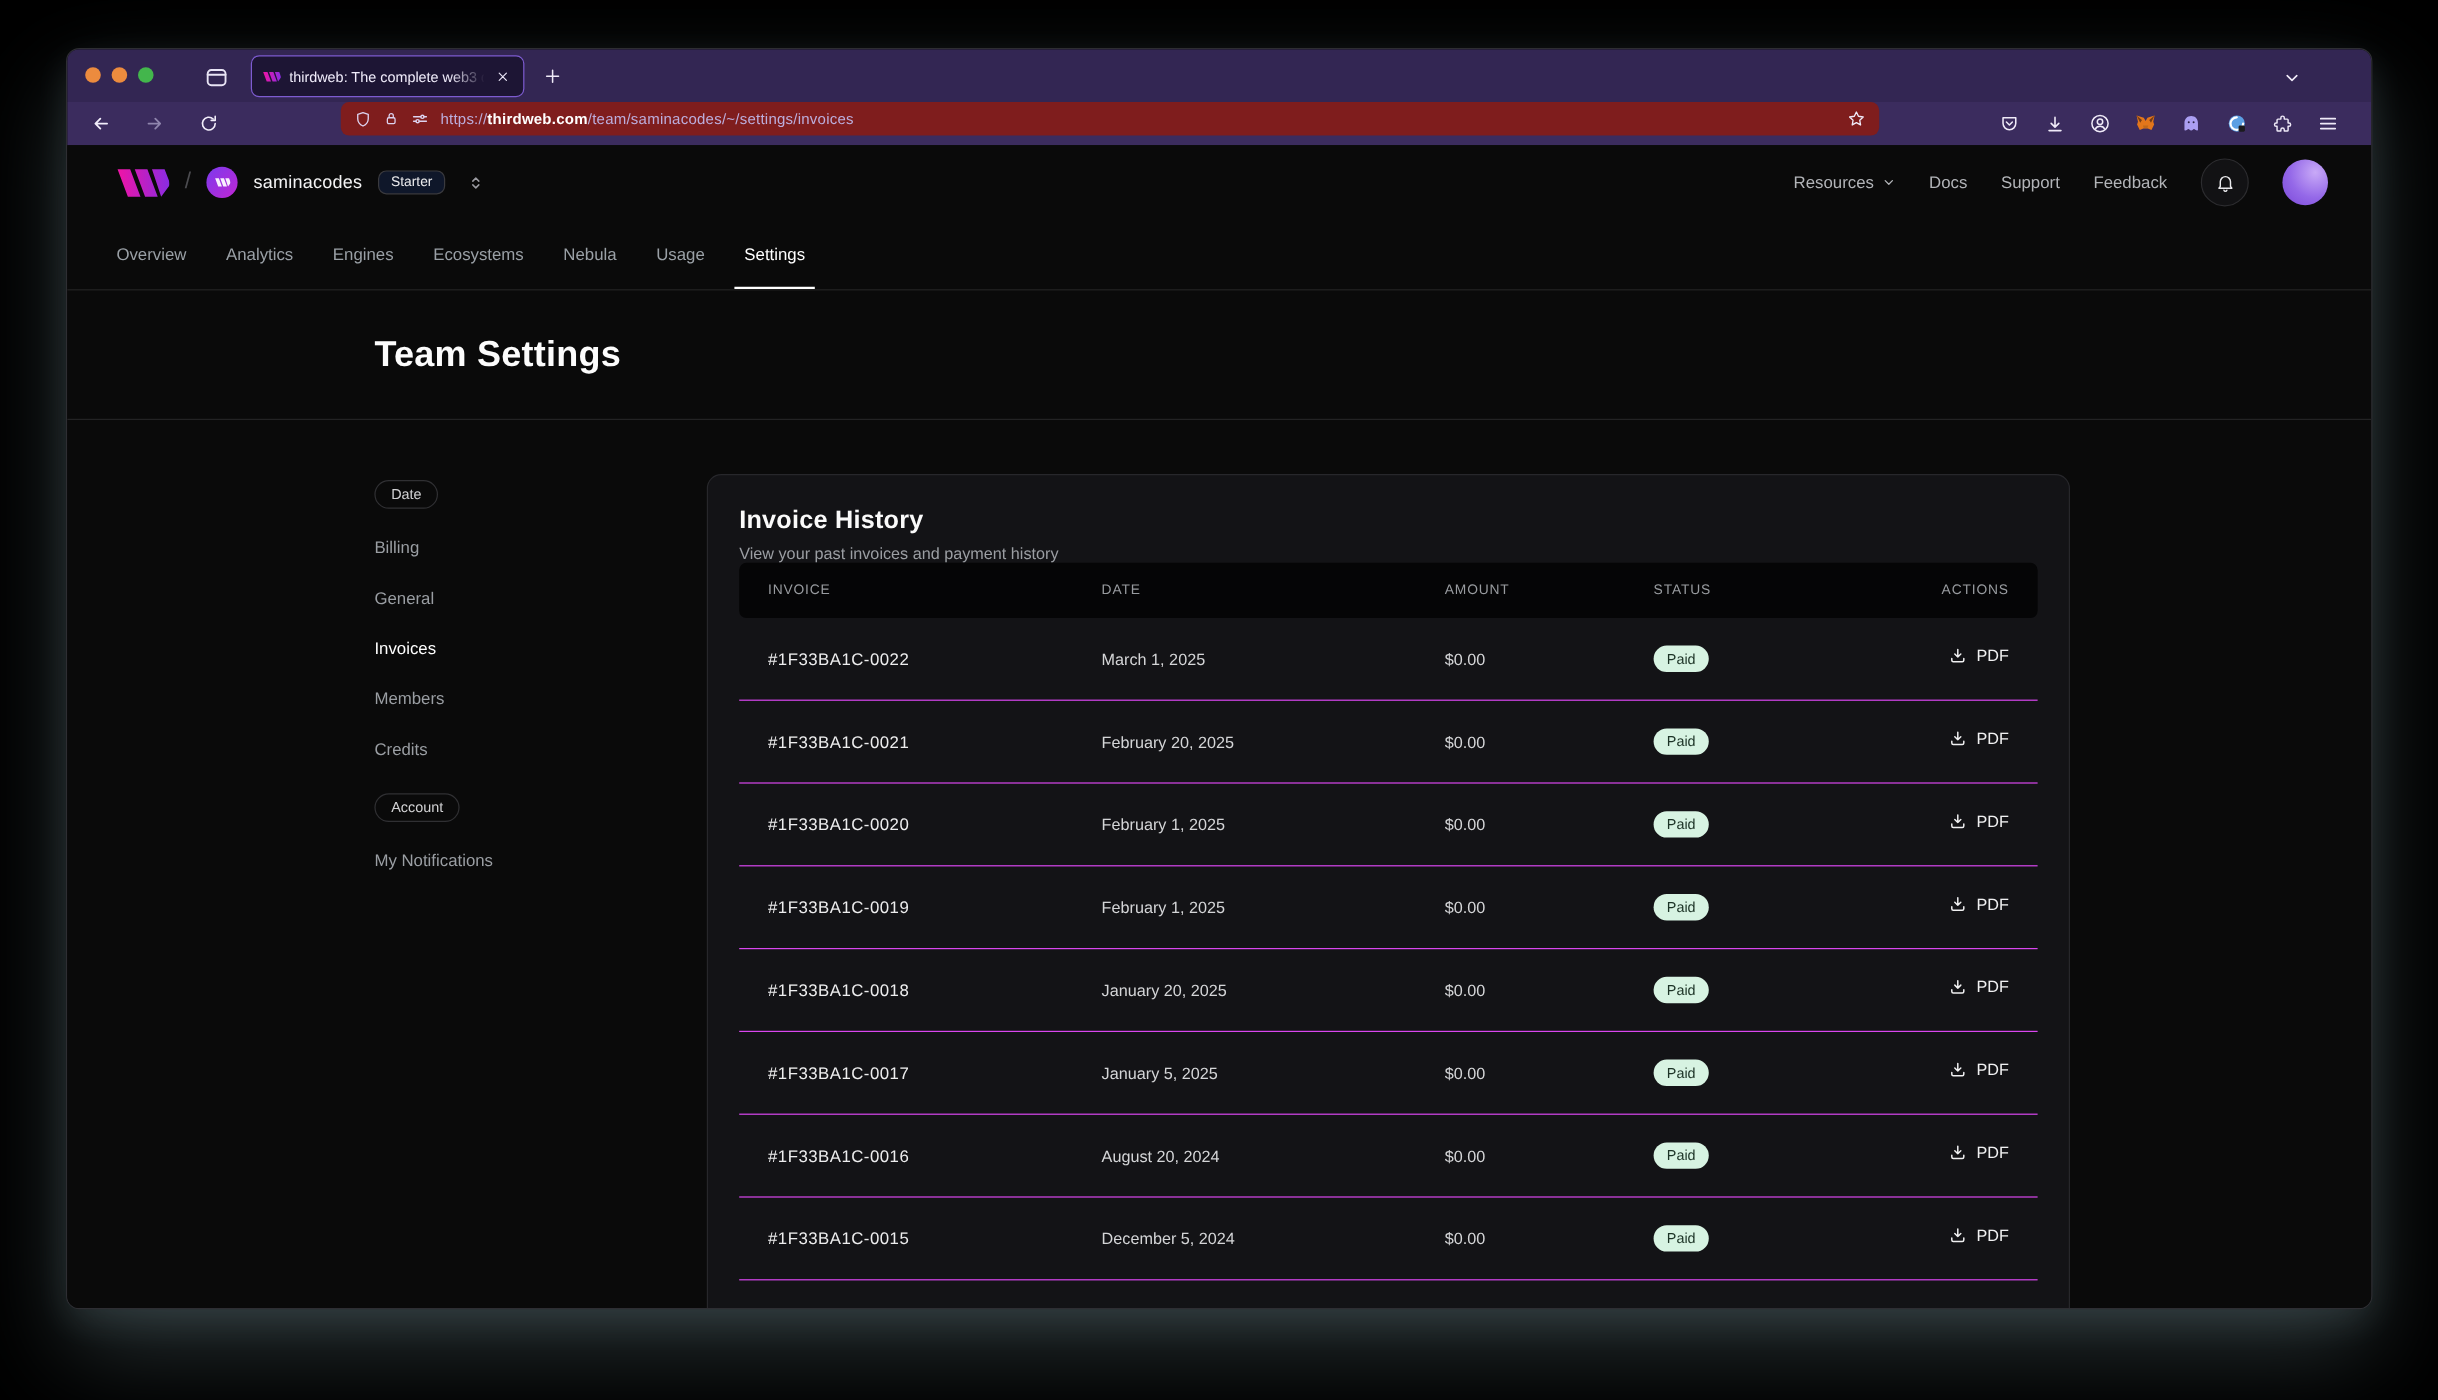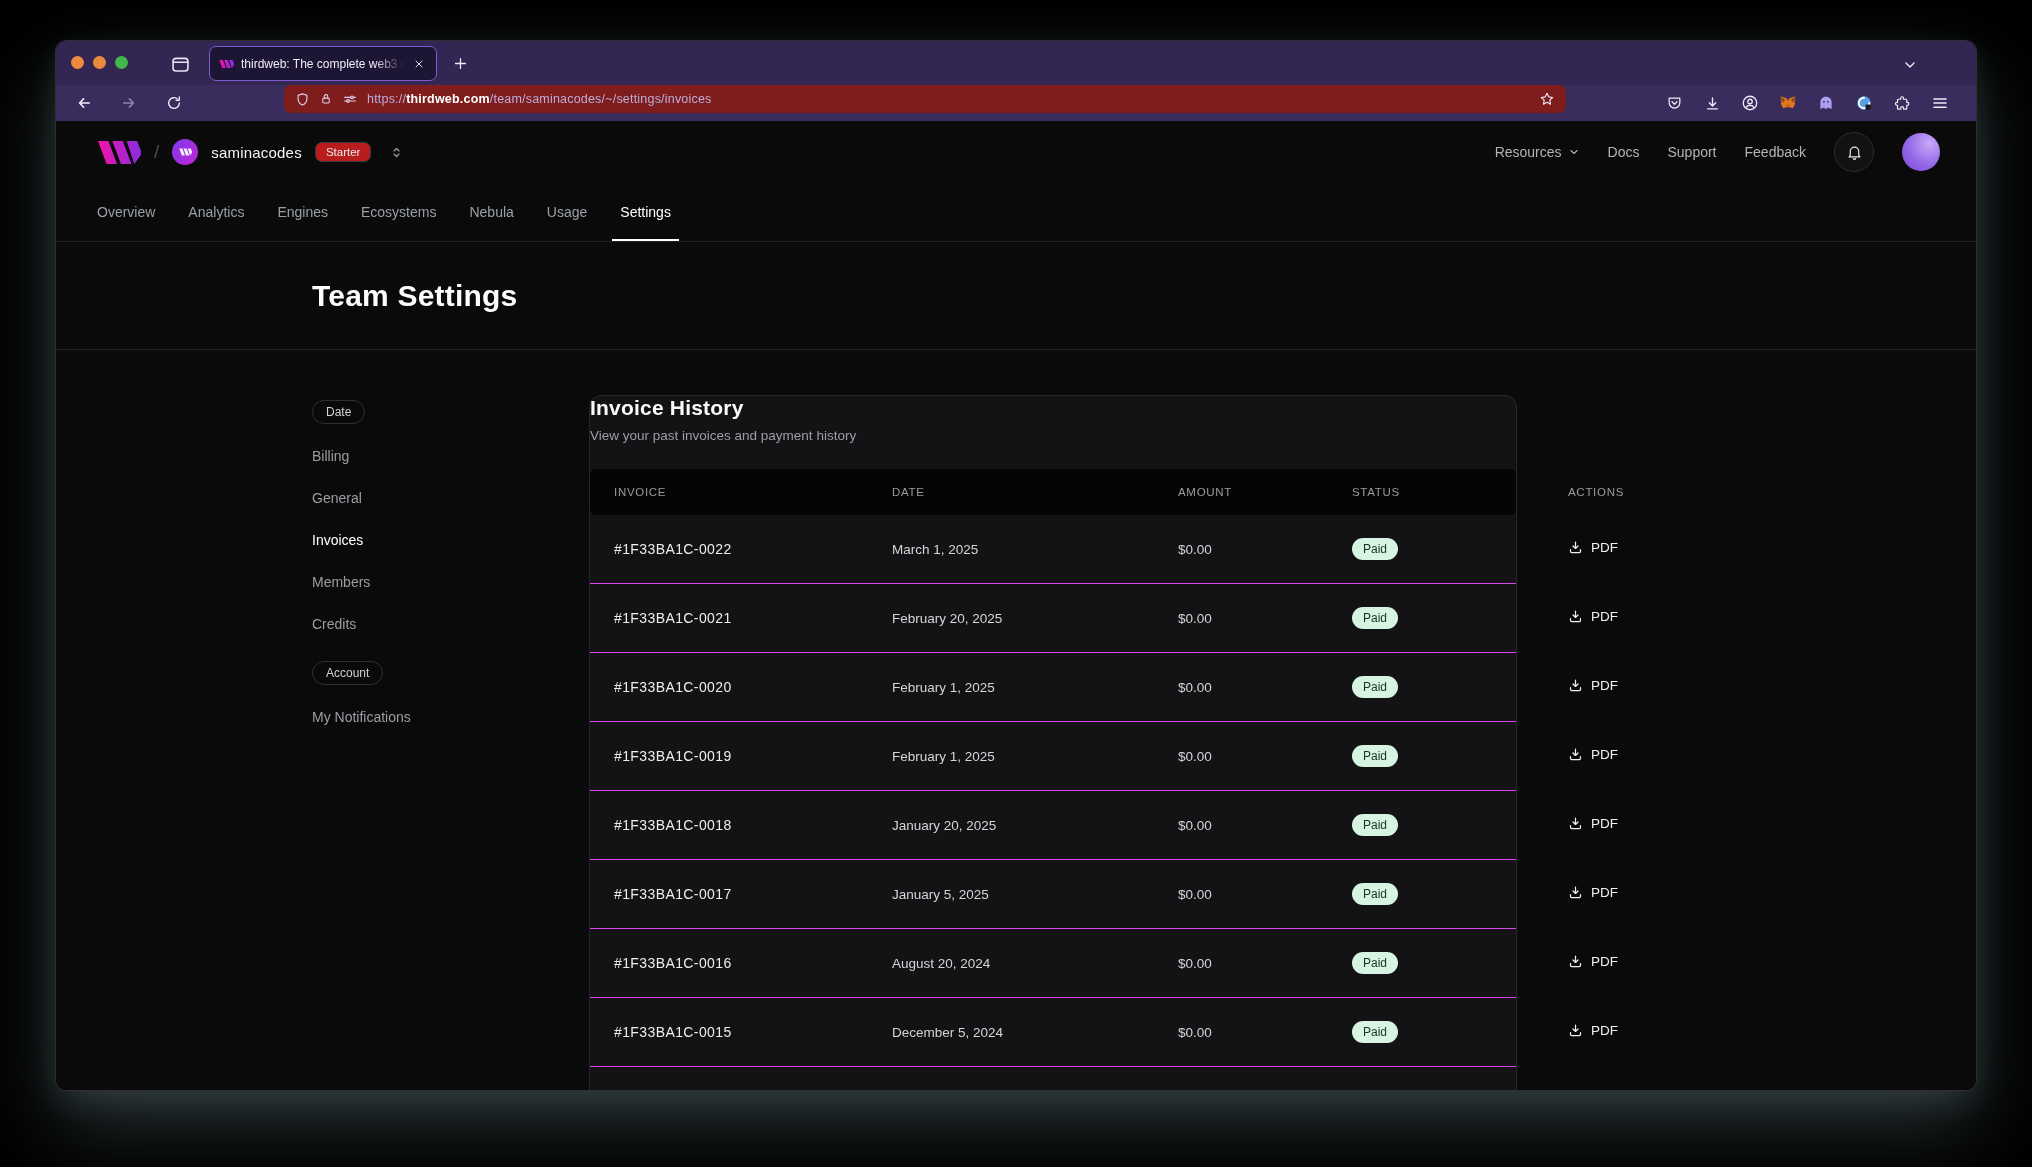--- a/index.html
+++ b/index.html
@@ -37,21 +37,21 @@
   
   .content { position:absolute; top:80px; left:0; right:0; bottom:0; background:#0a0a0a; }
   .siteheader { border-bottom:1px solid #232324; }
   .sh-row1 { height:62px; display:flex; align-items:center; justify-content:space-between; padding:0 36px 0 41px; }
   .sh-left { display:flex; align-items:center; gap:13px; }
   .slash { color:#4c4c50; font-size:19px; font-weight:300; }
   .team-avatar { width:26px; height:26px; border-radius:50%;
                  background:linear-gradient(135deg,#7c3aed,#c026d3);
                  display:flex; align-items:center; justify-content:center; }
   .team-name { color:#f3f3f4; font-size:15px; font-weight:500; letter-spacing:.2px; }
-  .plan-badge { background:#b91c1c; border:1px solid #3a3a3e; color:#ececee; font-size:11.5px;
+  .plan-badge { background:#0f172a; border:1px solid #3a3a3e; color:#ececee; font-size:11.5px;
                 padding:3px 10px; border-radius:7px; }
   .sh-right { display:flex; align-items:center; gap:28px; }
   .sh-link { color:#b2b4b8; font-size:14px; display:flex; align-items:center; gap:6px; }
   .bell-btn { width:40px; height:40px; border-radius:50%; background:#121214; border:1px solid #2c2c2f;
               display:flex; align-items:center; justify-content:center; }
   .user-avatar { width:38px; height:38px; border-radius:50%;
                  background:radial-gradient(circle at 72% 28%, #c8a9f7, #9468e8 55%, #7b48d8); }
   .sh-row2 { height:58px; display:flex; align-items:stretch; padding:0 33px; }
   .ptab { display:flex; align-items:center; padding:0 8px; margin-right:17px; font-size:14px;
           color:#9aa0a6; cursor:pointer; }
@@ -62,25 +62,25 @@
 
   .main { position:relative; }
   .sidebar { position:absolute; left:256px; top:50px; width:230px; }
   .section-pill { display:inline-block; border:1px solid #303033; color:#d2d2d4; font-size:12px;
                   padding:4px 13px; border-radius:999px; }
   .side-list { list-style:none; margin:11px 0 0 0; }
   .side-list li { height:42px; display:flex; align-items:center; font-size:14px; color:#9a9ea3; cursor:pointer; }
   .side-list li.active { color:#ffffff; font-weight:500; }
   .sidebar .second { margin-top:16px; }
 
-  .card { position:absolute; left:533px; top:45px; width:928px; height:768px; background:#131316;
-          border:1px solid #27272b; border-radius:12px; }
+  .card { position:absolute; left:533px; top:45px; width:1136px; height:768px; background:#131316;
+          border:1px solid #27272b; border-radius:12px; padding:26px; }
   .card-title { color:#fafafa; font-size:21px; font-weight:700; letter-spacing:.2px; }
   .card-sub { color:#9b9ea3; font-size:13.5px; margin-top:8px; }
-  .table { margin-top:26px; }
+  .table { }
   .thead, .trow { display:grid; grid-template-columns:278px 286px 174px 240px 1fr; align-items:center; }
   .thead { height:46px; background:#050506; border-radius:6px; color:#989b9f; font-size:11.5px;
            font-weight:500; letter-spacing:.7px; text-transform:uppercase; }
   .cell { padding-left:24px; }
   .cell.actions { text-align:right; padding-right:24px; padding-left:0; justify-self:end; }
   .trow { height:69px; border-bottom:1px solid #d946ef; }
   .inv { color:#ededee; font-size:14px; letter-spacing:.4px; }
   .date, .amt { color:#d4d5d7; font-size:13.5px; }
   .badge { display:inline-flex; background:#d7f3e2; color:#1c3326; font-size:12px; font-weight:500;
            padding:4px 11px; border-radius:999px; line-height:1.2; }

